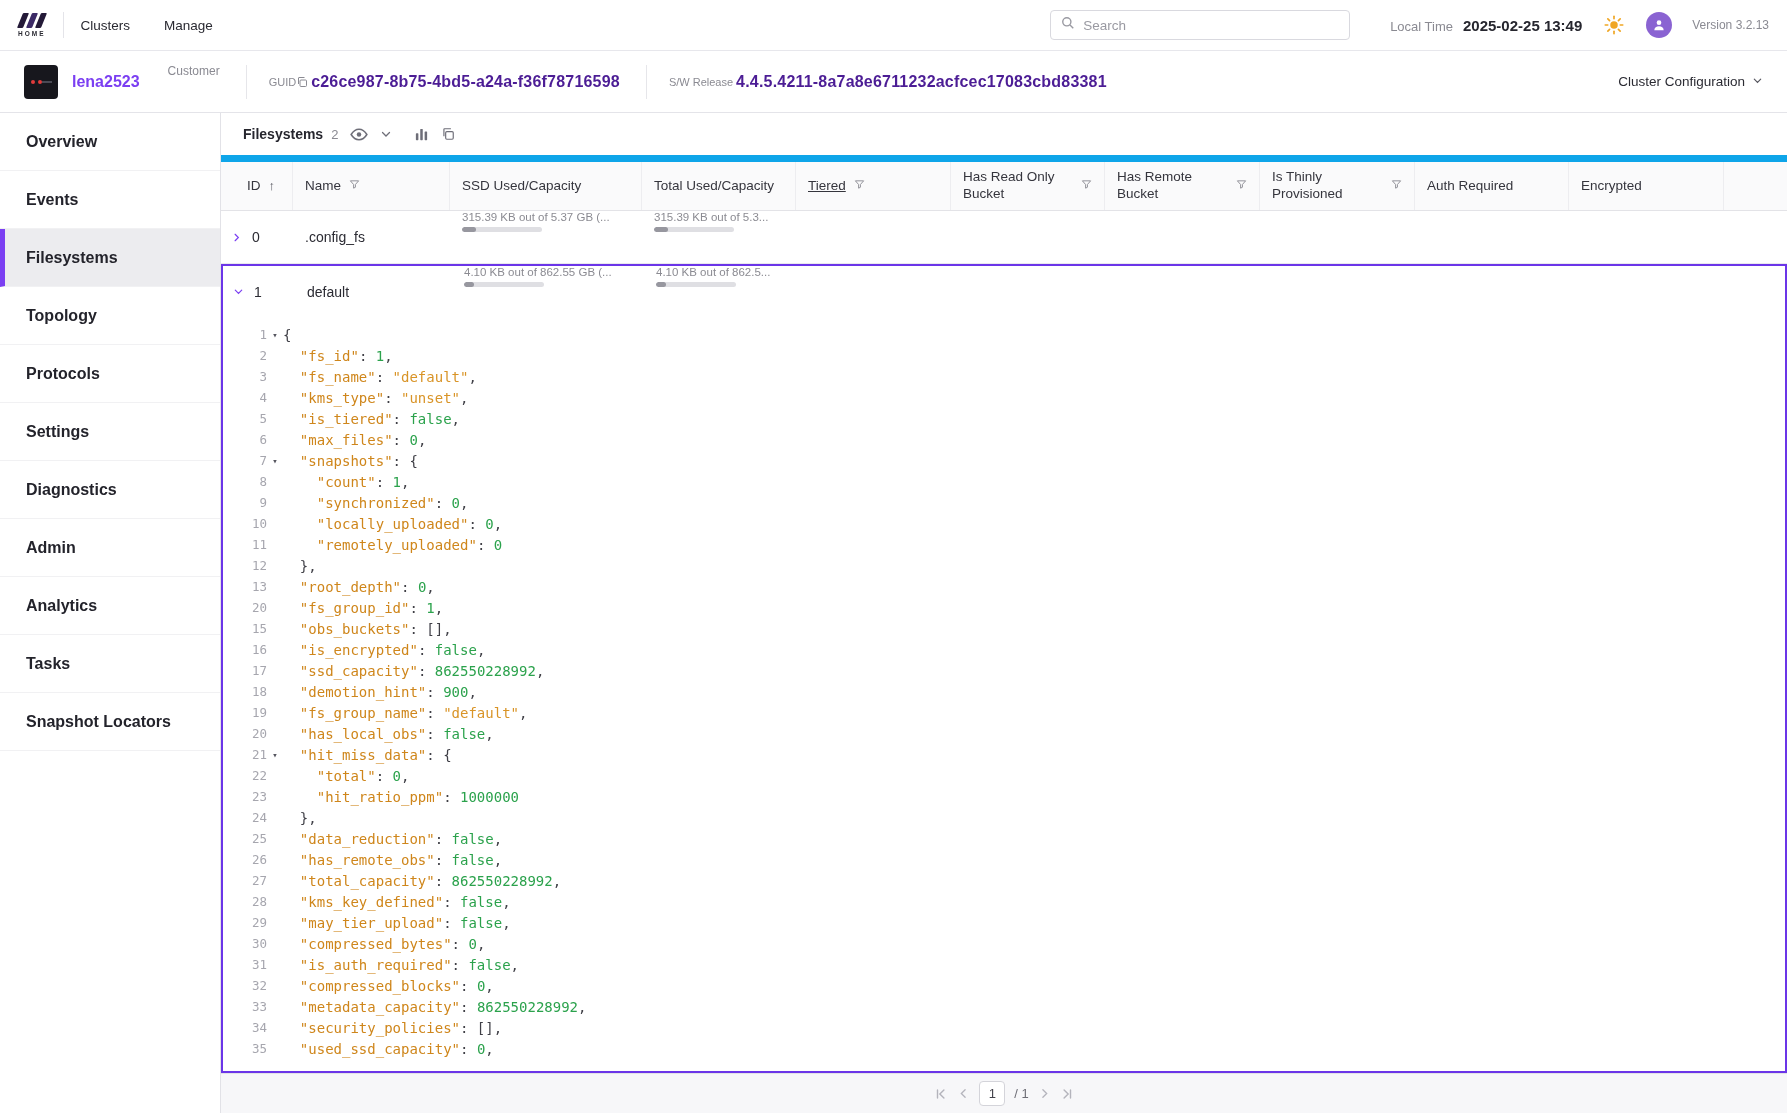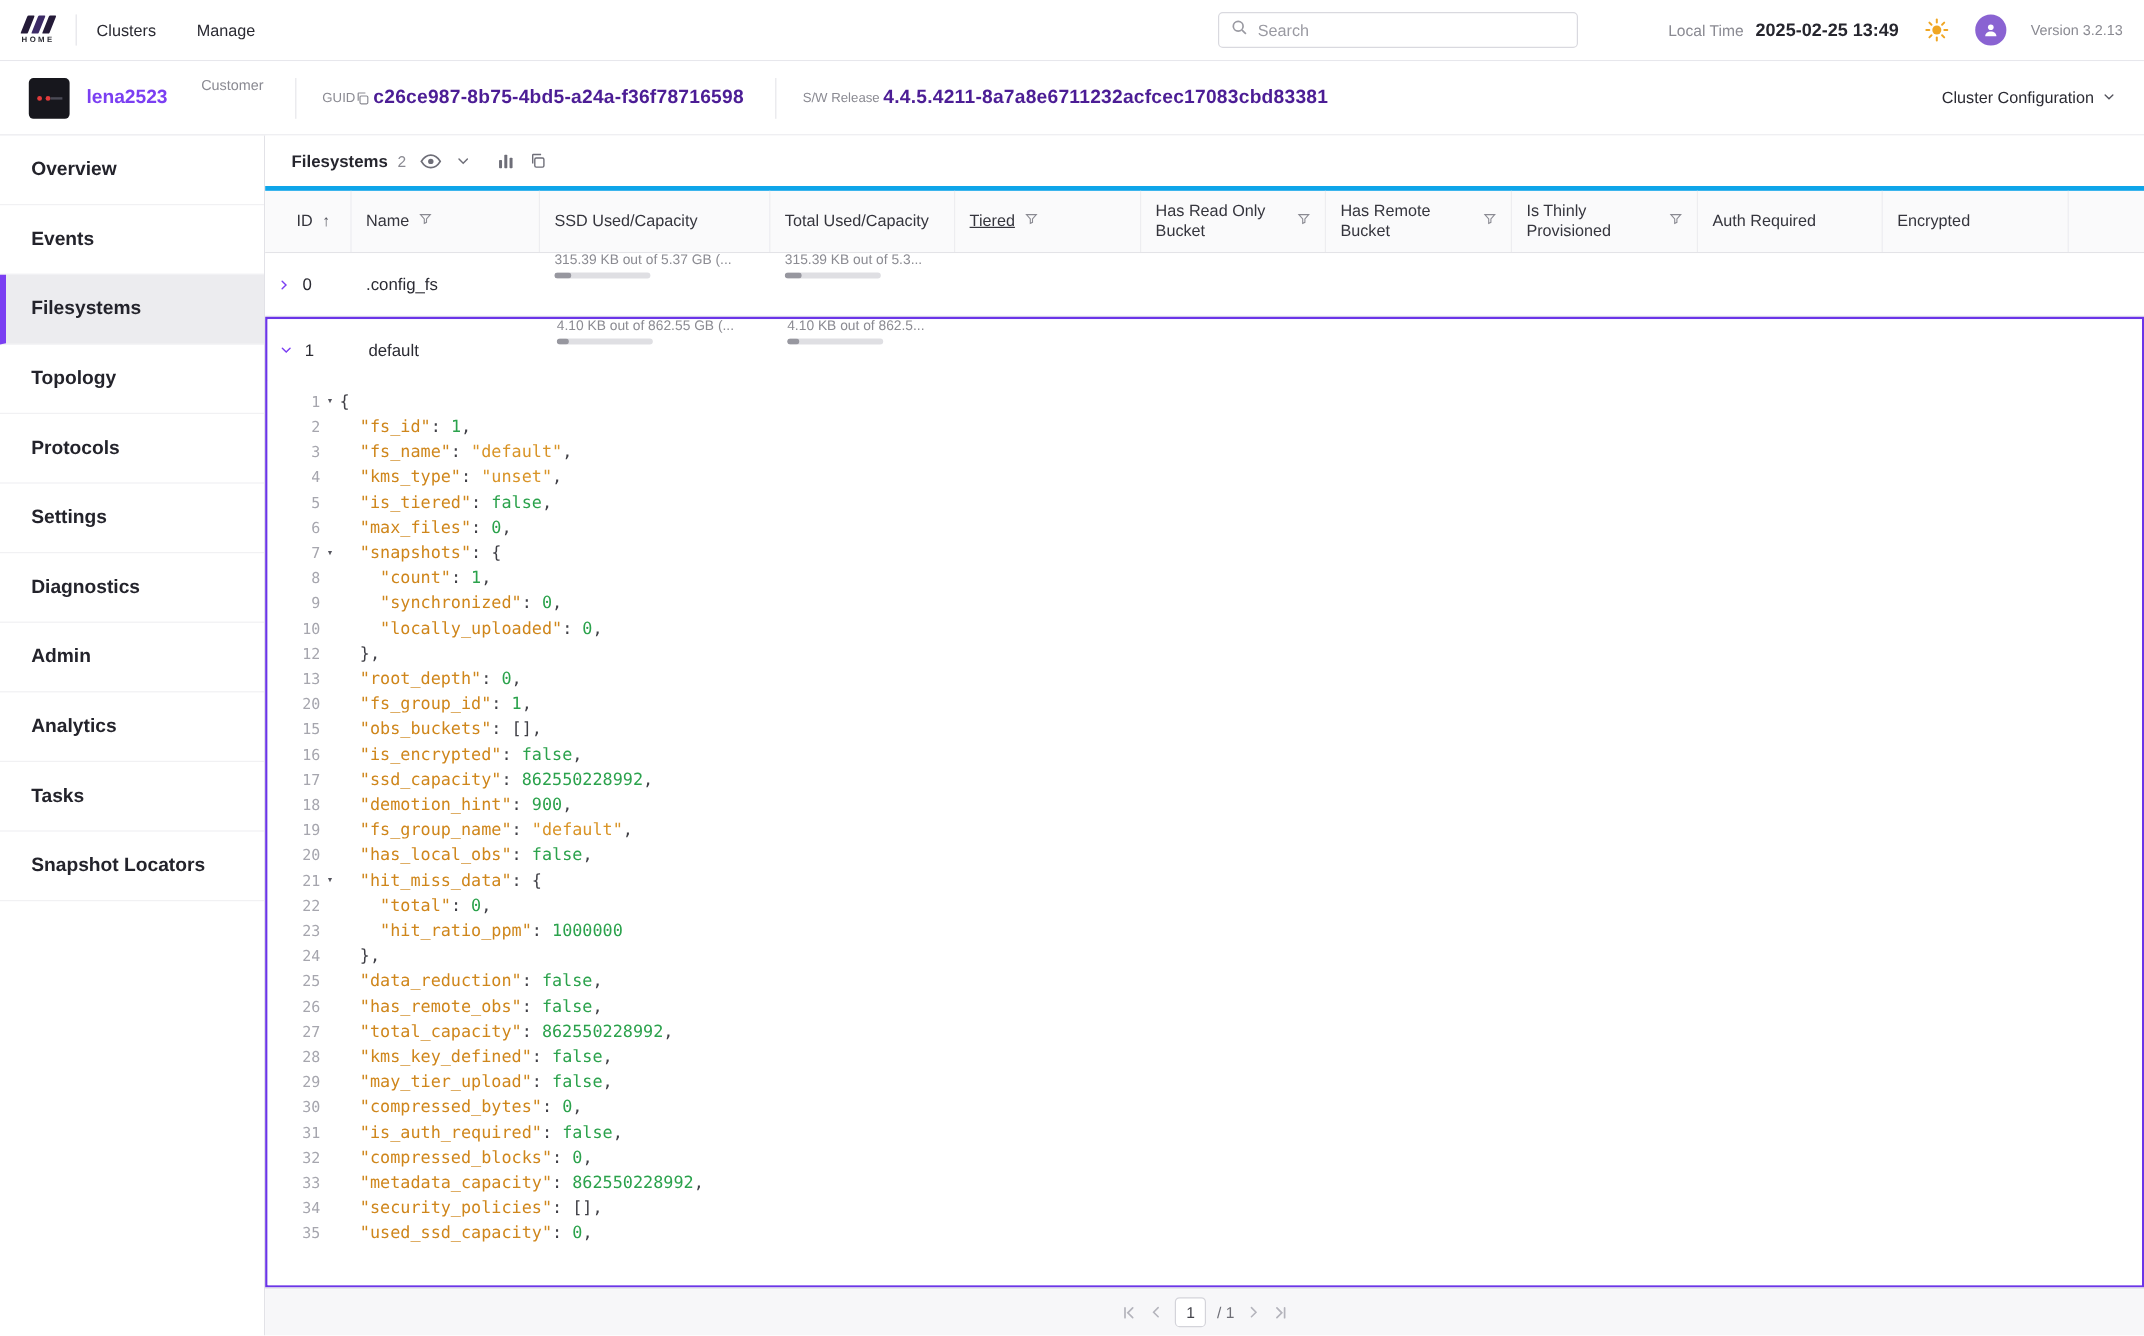--- a/index.html
+++ b/index.html
@@ -12,21 +12,21 @@
   .logo { display:flex; flex-direction:column; align-items:center; gap:2px; cursor:pointer; }
   .logo-bars { display:flex; gap:3px; height:15px; }
   .logo-bars span { width:6px; height:15px; background:#241a38; transform:skewX(-22deg); border-radius:1px; }
   .logo-bars span:nth-child(2){ background:#3c2a66; }
   .logo-text { font-size:6.5px; font-weight:700; letter-spacing:2px; color:#2b2b33; }
   .vdiv { width:1px; height:26px; background:#e4e4e9; margin:0 17px; }
   .top-nav { display:flex; gap:34px; }
   .top-nav a { font-size:13.5px; color:#2a2a32; text-decoration:none; cursor:pointer; }
   .spacer { flex:1; }
   .search { display:flex; align-items:center; gap:8px; width:300px; height:30px;
-    border:1px solid #d9d9df; border-radius:4px; padding:0 10px; background:#fff; margin-right:75px; }
+    border:1px solid #d9d9df; border-radius:4px; padding:0 10px; background:#fff; margin-right:40px; }
   .search input { border:0; outline:0; flex:1; font-size:13.5px; color:#44444c;
     font-family:"Liberation Sans",sans-serif; background:transparent; }
   .search input::placeholder { color:#9a9aa2; }
   .local-time { display:flex; align-items:baseline; gap:10px; margin-right:22px; white-space:nowrap; }
   .lt-label { font-size:13px; color:#8a8a92; }
   .lt-value { font-size:15px; font-weight:700; color:#26262e; }
   .icon-btn { display:flex; align-items:center; justify-content:center; cursor:pointer; }
   .sun { margin-right:22px; }
   .avatar { width:26px; height:26px; border-radius:50%; background:#8a63d2; display:flex;
     align-items:center; justify-content:center; margin-right:20px; cursor:pointer; }
@@ -60,21 +60,21 @@
 
   main { flex:1; display:flex; flex-direction:column; min-width:0; background:#fff; }
 
   
   .fs-toolbar { height:42px; display:flex; align-items:center; gap:12px; padding-left:22px; background:#fff; }
   .fs-title { font-size:14px; font-weight:700; color:#26262e; }
   .fs-count { font-size:13px; color:#8a8a92; margin-left:-4px; }
   .tb-icon { display:flex; align-items:center; cursor:pointer; }
 
   
-  .thead { height:56px; display:flex; background:#fafafb; border-top:4px solid #0ea5e9;
+  .thead { height:56px; display:flex; background:#fafafb; border-top:7px solid #0ea5e9;
     border-bottom:1px solid #e3e3e7; }
   .hcell { display:flex; align-items:center; gap:8px; padding:0 12px; font-size:13.5px;
     color:#35353d; border-right:1px solid #ededf0; line-height:1.25; }
   .c-id{ width:72px; padding-left:26px; } .c-name{ width:157px; } .c-ssd{ width:192px; }
   .c-total{ width:154px; } .c-tiered{ width:155px;text-decoration:underline; } .c-hasro{ width:154px; }
   .c-hasrem{ width:155px; } .c-thin{ width:155px; } .c-auth{ width:154px; }
   .c-enc{ width:155px; } .c-fill{ flex:1; border-right:0; }
   .sort-arrow { font-size:13px; color:#55555e; }
 
   .trow { height:53px; display:flex; align-items:center; background:#fff; cursor:pointer; }
@@ -439,20 +439,25 @@
             <span class="json-gutter">9</span>
             <span class="json-caret"></span>
             <span class="json-body"><span class="tok-w">    </span><span class="tok-k">"synchronized"</span><span class="tok-p">: </span><span class="tok-d">0</span><span class="tok-p">,</span></span>
           </div>
           <div class="json-line">
             <span class="json-gutter">10</span>
             <span class="json-caret"></span>
             <span class="json-body"><span class="tok-w">    </span><span class="tok-k">"locally_uploaded"</span><span class="tok-p">: </span><span class="tok-d">0</span><span class="tok-p">,</span></span>
           </div>
           <div class="json-line">
+            <span class="json-gutter">11</span>
+            <span class="json-caret"></span>
+            <span class="json-body"><span class="tok-w">    </span><span class="tok-k">"remotely_uploaded"</span><span class="tok-p">: </span><span class="tok-d">0</span></span>
+          </div>
+          <div class="json-line">
             <span class="json-gutter">12</span>
             <span class="json-caret"></span>
             <span class="json-body"><span class="tok-w">  </span><span class="tok-p">},</span></span>
           </div>
           <div class="json-line">
             <span class="json-gutter">13</span>
             <span class="json-caret"></span>
             <span class="json-body"><span class="tok-w">  </span><span class="tok-k">"root_depth"</span><span class="tok-p">: </span><span class="tok-d">0</span><span class="tok-p">,</span></span>
           </div>
           <div class="json-line">

